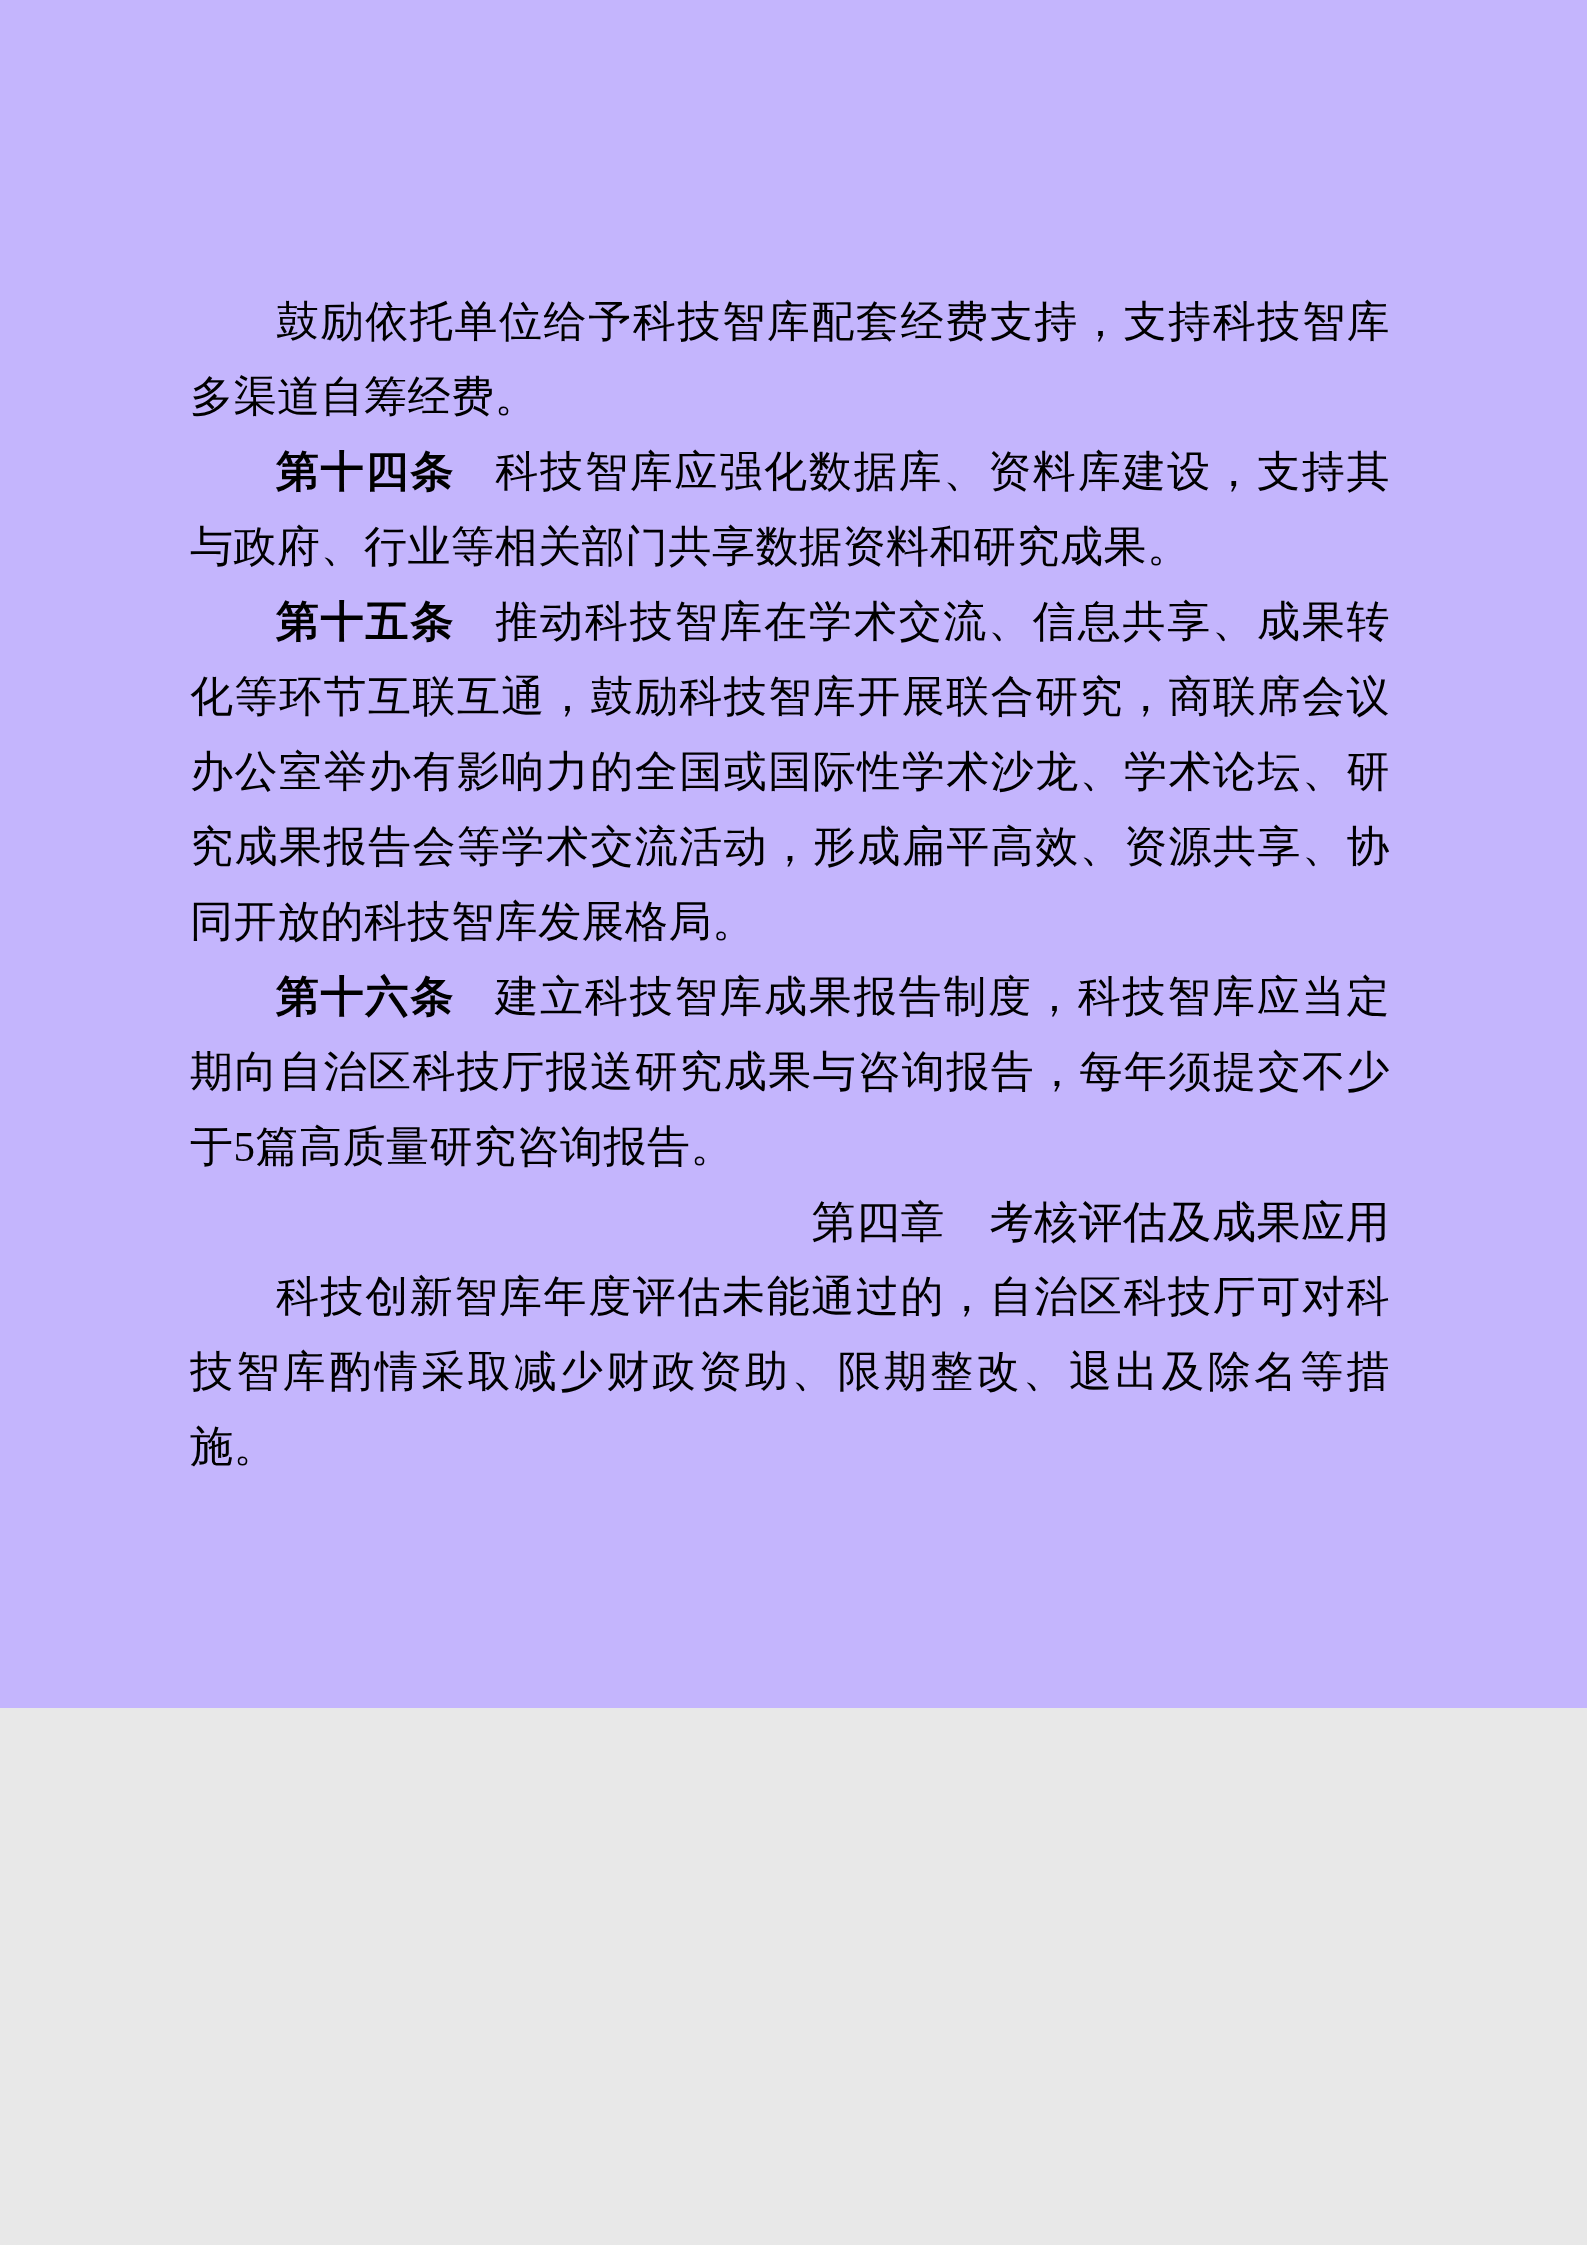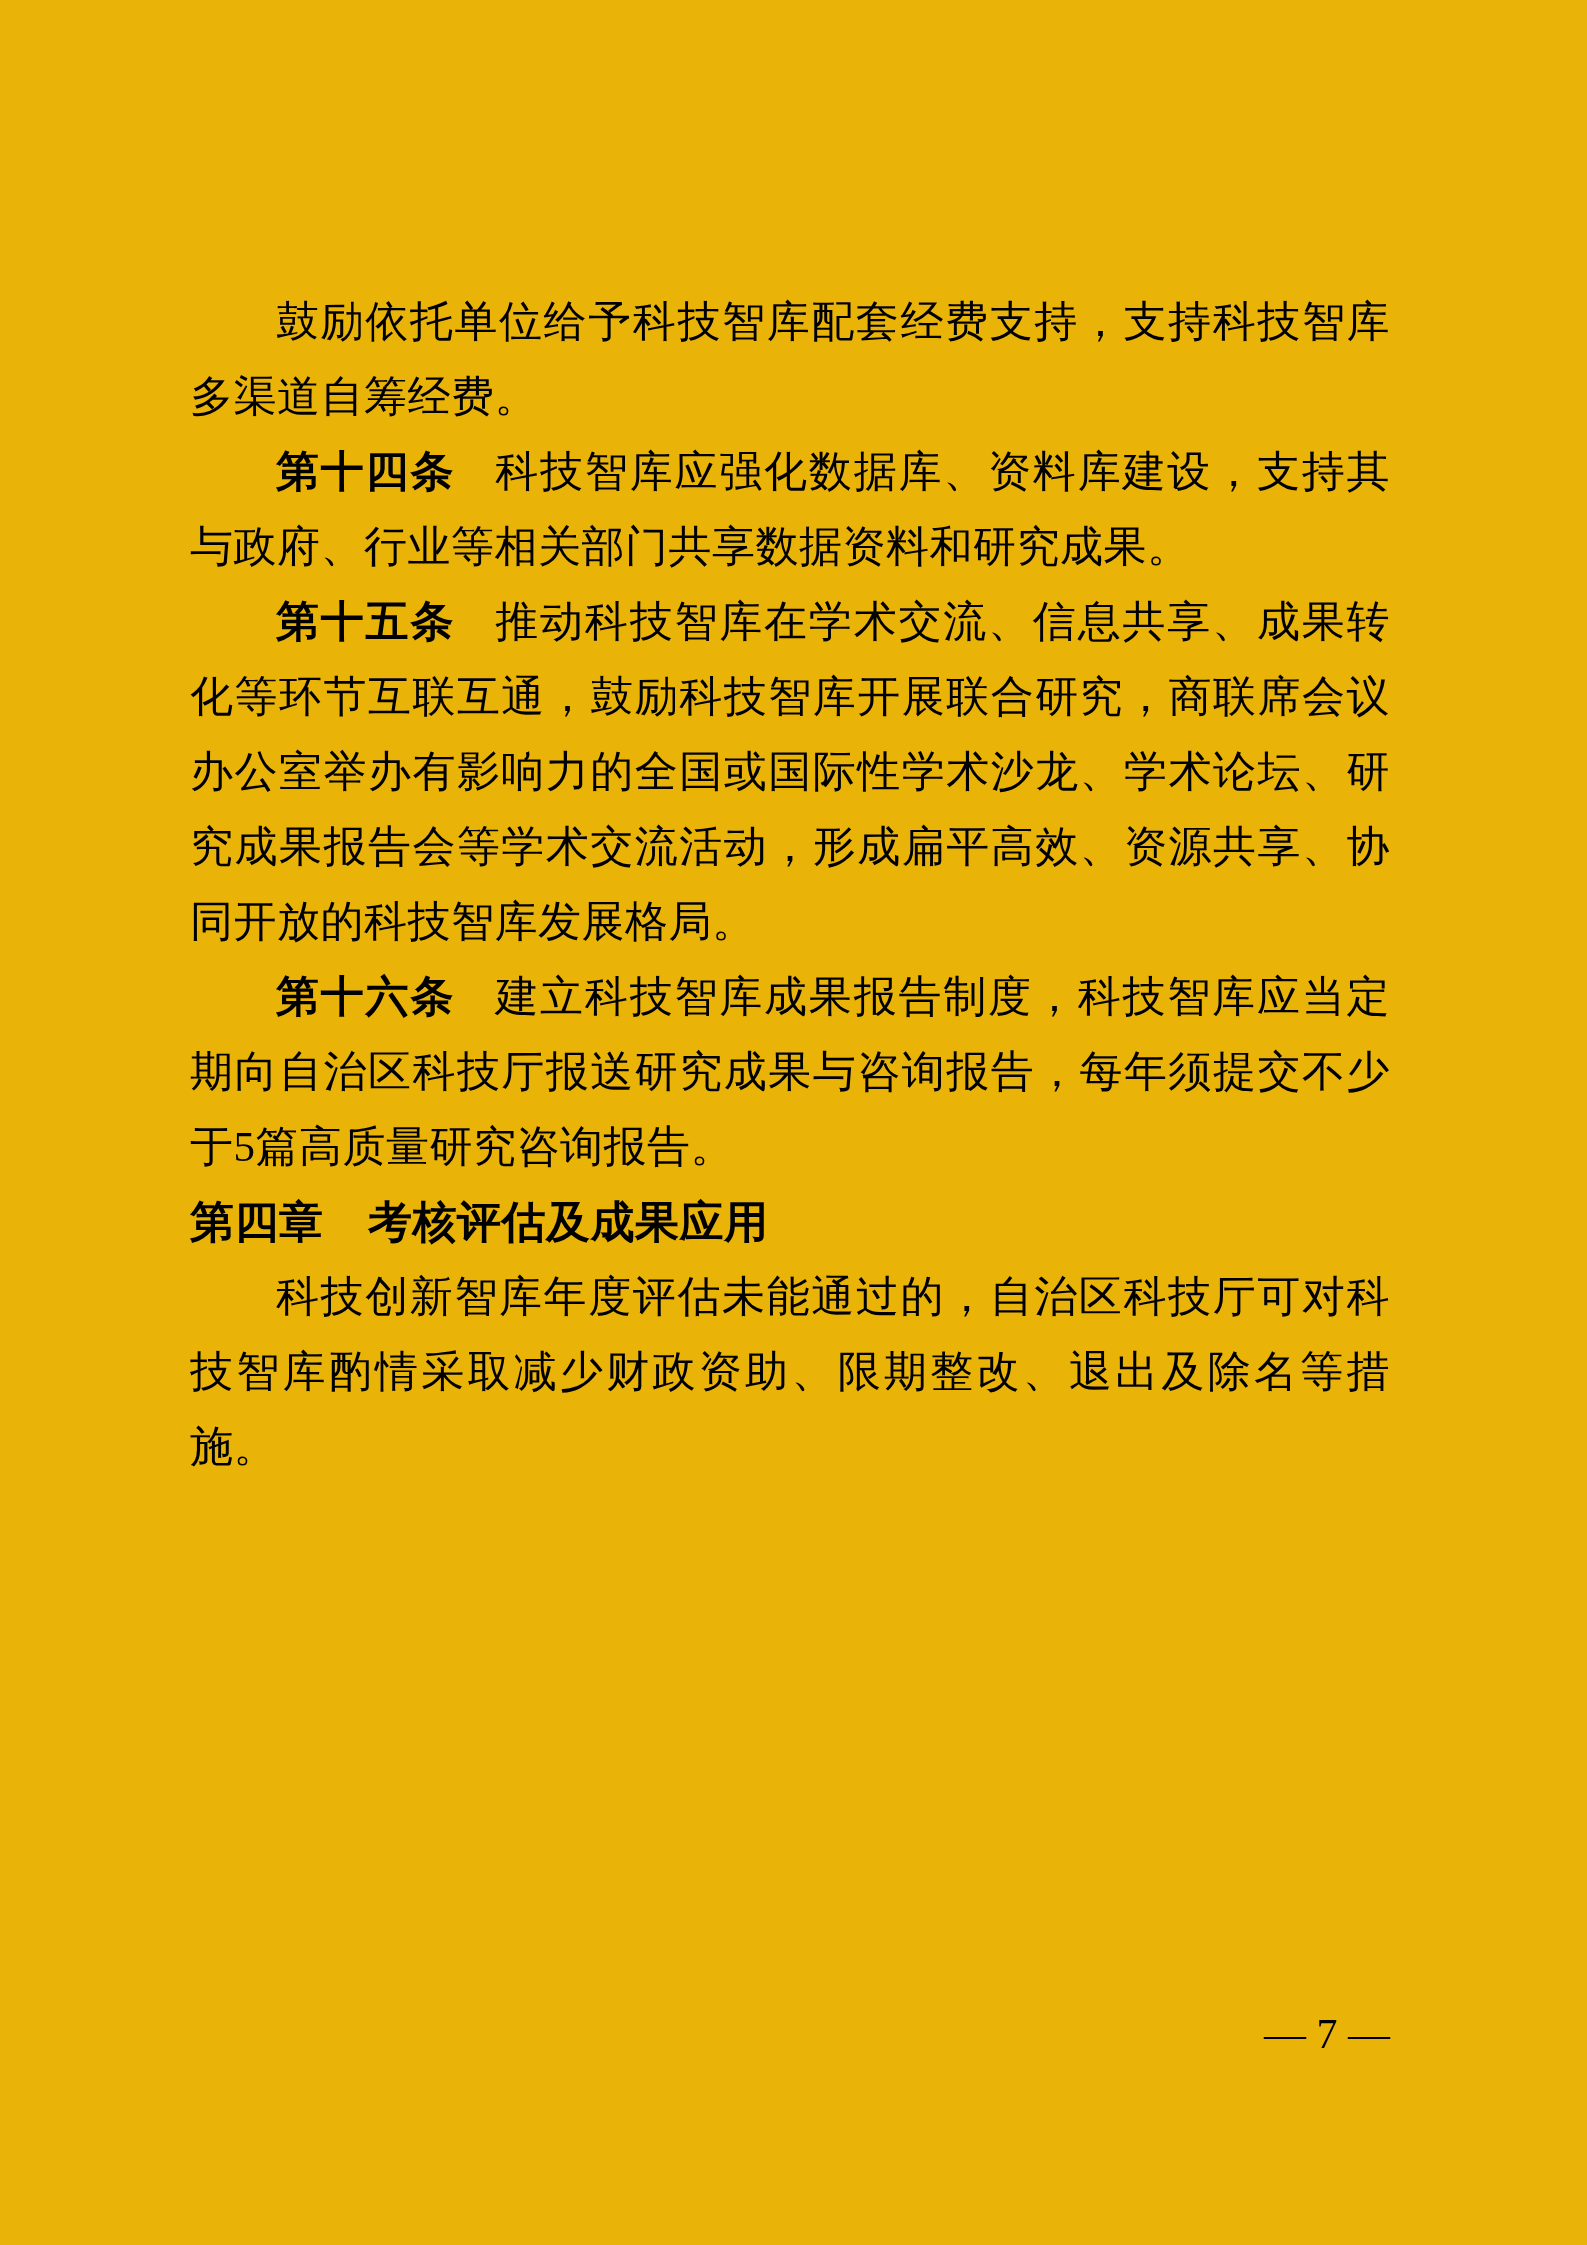--- a/index.html
+++ b/index.html
@@ -3,23 +3,23 @@
 <meta charset="utf-8">
 <style>
   html, body {
     margin: 0;
     padding: 0;
     background: #e8e8e8;
   }
   .page {
     position: relative;
     width: 1587px;
-    height: 2245px;
+    height: 1708px;
     margin: 0 auto;
-    background: #eab308;
+    background: #c4b5fd;
     color: #000000;
     overflow: hidden;
     font-family: "Liberation Serif", "DejaVu Serif", serif;
   }
   .content {
     position: absolute;
     left: 190px;
     top: 284px;
     width: 1200px;
     font-size: 43px;
@@ -40,22 +40,22 @@
   }
   .u {
     text-decoration-thickness: 2.5px;
     text-underline-offset: 11px;
     text-decoration-color: #000000;
   }
   .chapter-heading {
     margin: 0;
     padding: 75px 0;          
     text-indent: 0 !important;
-    text-align: left;
-    font-weight: 700;
+    text-align: right;
+    font-weight: 400;
     font-size: 44px;
     line-height: 75px;
     font-family: "Liberation Sans", "DejaVu Sans", sans-serif;
   }
   .page-number {
     position: absolute;
     top, right: auto;
     top: 1997px;
     right: 197px;
     font-size: 42px;

